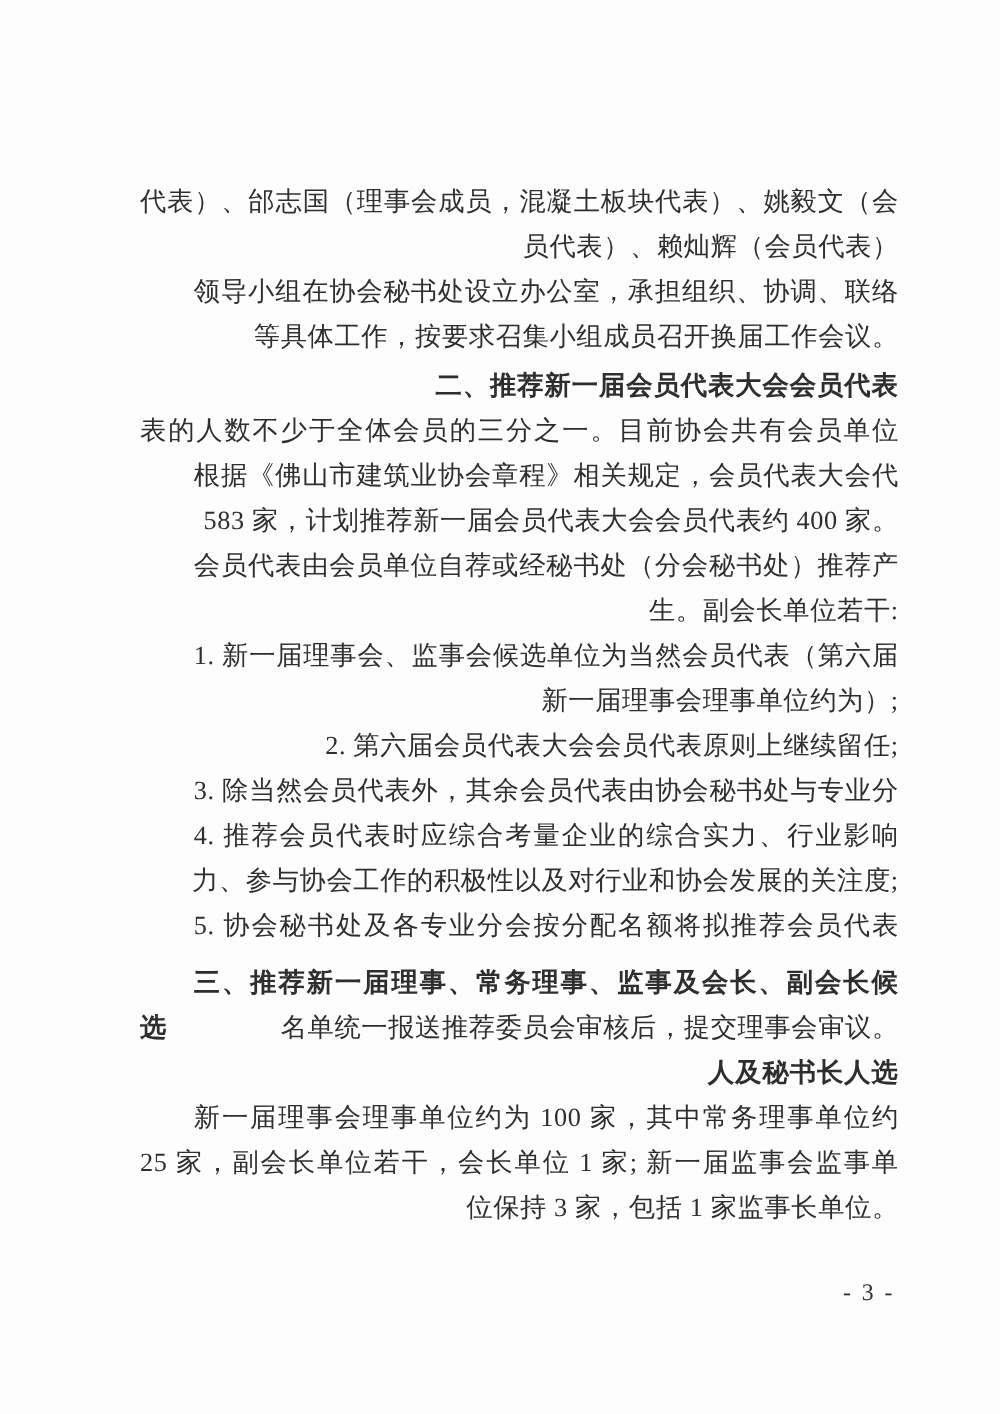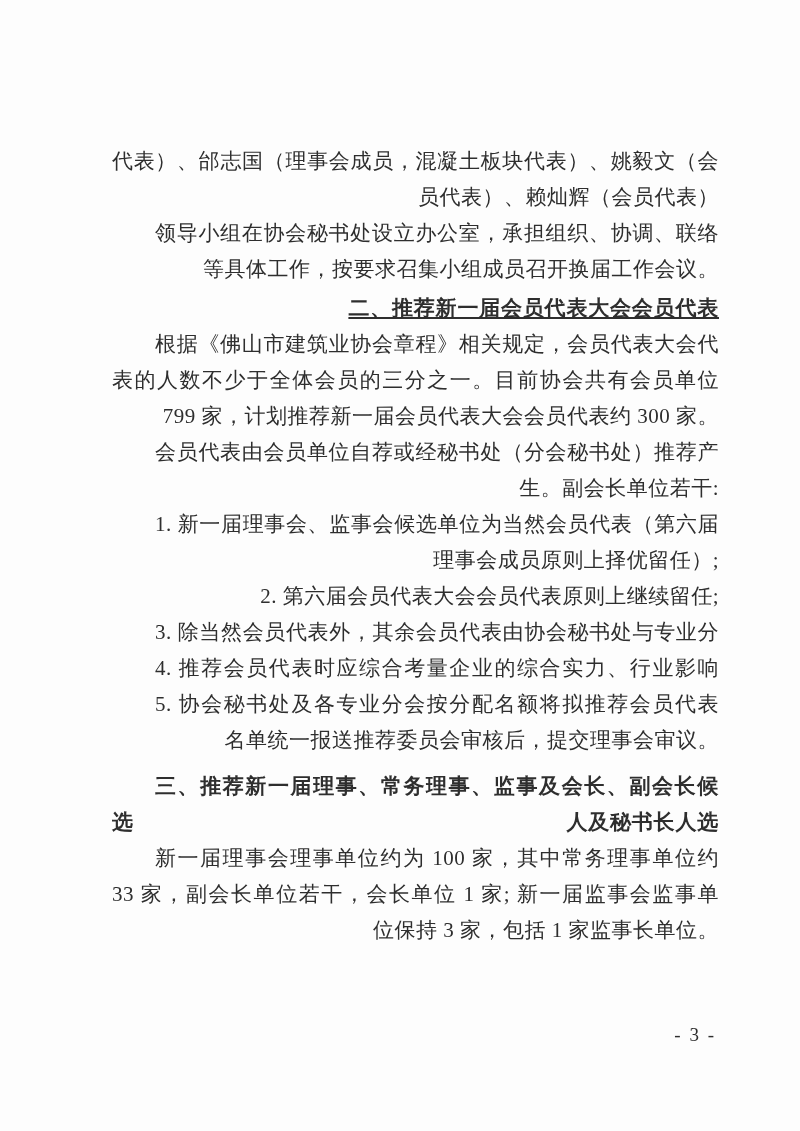--- a/index.html
+++ b/index.html
@@ -31,53 +31,54 @@
     text-align: right;
     white-space: nowrap;
   }
   .line.justify {
     white-space: normal;
     text-align: justify;
     text-align-last: justify;
   }
   .line.indent { text-indent: 43px; }
   .line.bold { font-weight: bold; letter-spacing: 0.8px; }
-  .line.gap-sm { margin-top: 3px; text-decoration: underline; }
+  .line.gap-sm { margin-top: 3px; }
   .line.gap-md { margin-top: 10px; }
   .page-number {
     position: absolute;
     top: 1024px;
     right: 96px;
     font-size: 19px;
     letter-spacing: 2px;
     color: #2e2e2e;
   }
 </style>
 </head>
 <body>
 
 <div class="page">
   <div class="doc-body">
       <div class="line justify">代表）、邰志国（理事会成员，混凝土板块代表）、姚毅文（会</div>
       <div class="line">员代表）、赖灿辉（会员代表）</div>
       <div class="line justify indent">领导小组在协会秘书处设立办公室，承担组织、协调、联络</div>
       <div class="line">等具体工作，按要求召集小组成员召开换届工作会议。</div>
       <div class="line indent bold gap-sm">二、推荐新一届会员代表大会会员代表</div>
+      <div class="line justify">表的人数不少于全体会员的三分之一。目前协会共有会员单位</div>
       <div class="line justify indent">根据《佛山市建筑业协会章程》相关规定，会员代表大会代</div>
-      <div class="line justify">表的人数不少于全体会员的三分之一。目前协会共有会员单位</div>
-      <div class="line">799 家，计划推荐新一届会员代表大会会员代表约 300 家。</div>
+      <div class="line">583 家，计划推荐新一届会员代表大会会员代表约 400 家。</div>
       <div class="line justify indent">会员代表由会员单位自荐或经秘书处（分会秘书处）推荐产</div>
       <div class="line">生。副会长单位若干:</div>
       <div class="line justify indent">1. 新一届理事会、监事会候选单位为当然会员代表（第六届</div>
-      <div class="line">理事会成员原则上择优留任）;</div>
+      <div class="line">新一届理事会理事单位约为）;</div>
       <div class="line indent">2. 第六届会员代表大会会员代表原则上继续留任;</div>
       <div class="line justify indent">3. 除当然会员代表外，其余会员代表由协会秘书处与专业分</div>
       <div class="line justify indent">4. 推荐会员代表时应综合考量企业的综合实力、行业影响</div>
+      <div class="line">力、参与协会工作的积极性以及对行业和协会发展的关注度;</div>
       <div class="line justify indent">5. 协会秘书处及各专业分会按分配名额将拟推荐会员代表</div>
+      <div class="line justify indent bold gap-md">三、推荐新一届理事、常务理事、监事及会长、副会长候选</div>
       <div class="line">名单统一报送推荐委员会审核后，提交理事会审议。</div>
-      <div class="line justify indent bold gap-md">三、推荐新一届理事、常务理事、监事及会长、副会长候选</div>
       <div class="line bold">人及秘书长人选</div>
       <div class="line justify indent">新一届理事会理事单位约为 100 家，其中常务理事单位约</div>
-      <div class="line justify">33 家，副会长单位若干，会长单位 1 家; 新一届监事会监事单</div>
+      <div class="line justify">25 家，副会长单位若干，会长单位 1 家; 新一届监事会监事单</div>
       <div class="line">位保持 3 家，包括 1 家监事长单位。</div>
     </div>
   <div class="page-number">- 3 -</div>
 </div>
 
 </body></html>

